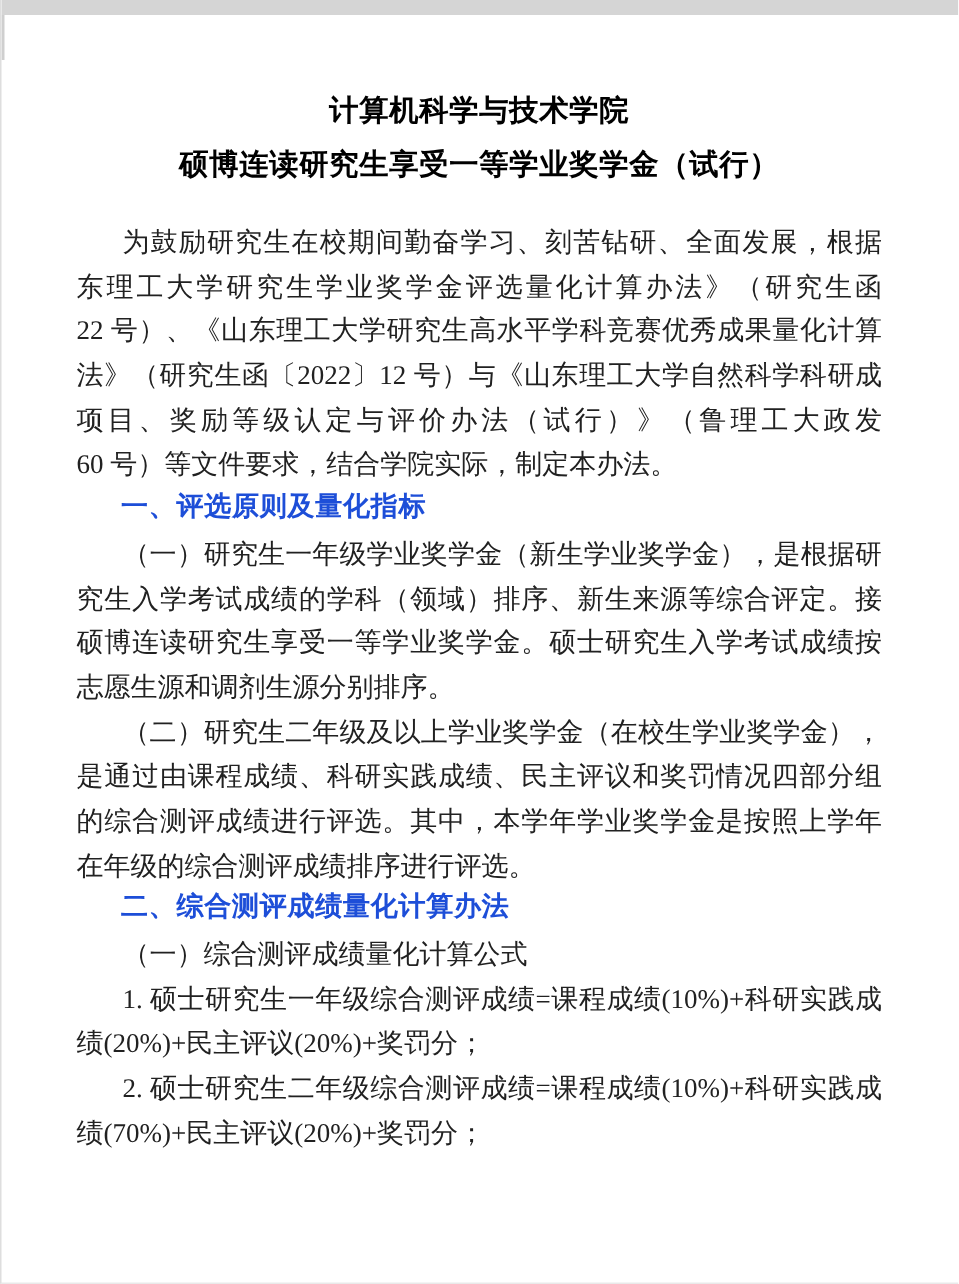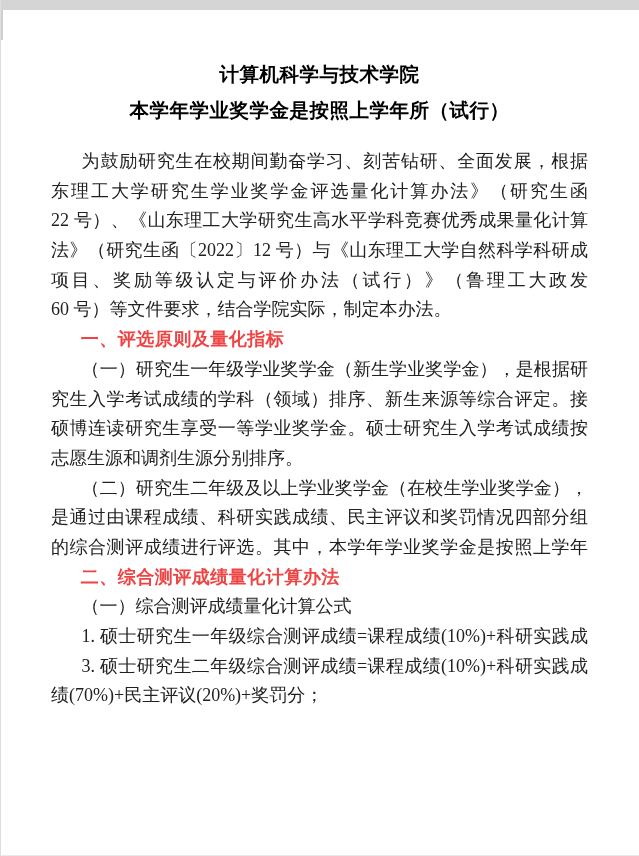--- a/index.html
+++ b/index.html
@@ -59,55 +59,57 @@
     white-space: normal;
     text-align: justify;
     text-align-last: justify;
     text-justify: inter-character;
     overflow: hidden;
   }
   .indent {
     text-indent: 1.7em;
   }
   .heading {
-    font-family: Liberation Serif, serif;
+    font-family: Liberation Mono, monospace;
     font-weight: bold;
-    color: #ef4444;
+    color: #1d4ed8;
     text-indent: 1.65em;
     letter-spacing: 0.5px;
   }
 </style>
 </head>
 <body>
 
 <div class="page">
   <div class="top-band"></div>
   <div class="left-notch"></div>
 
   <div class="doc">
     <div class="titles">
       <div class="title-line">计算机科学与技术学院</div>
-      <div class="title-line">本学年学业奖学金是按照上学年所（试行）</div>
+      <div class="title-line">硕博连读研究生享受一等学业奖学金（试行）</div>
     </div>
 
     <div class="body-text">
       <div class="line indent fill">为鼓励研究生在校期间勤奋学习、刻苦钻研、全面发展，根据《山</div>
       <div class="line fill">东理工大学研究生学业奖学金评选量化计算办法》（研究生函〔2018〕</div>
       <div class="line fill">22 号）、《山东理工大学研究生高水平学科竞赛优秀成果量化计算办</div>
       <div class="line fill">法》（研究生函〔2022〕12 号）与《山东理工大学自然科学科研成果、</div>
       <div class="line fill">项目、奖励等级认定与评价办法（试行）》（鲁理工大政发〔2022〕</div>
       <div class="line">60 号）等文件要求，结合学院实际，制定本办法。</div>
       <div class="line heading">一、评选原则及量化指标</div>
       <div class="line indent fill">（一）研究生一年级学业奖学金（新生学业奖学金），是根据研</div>
       <div class="line fill">究生入学考试成绩的学科（领域）排序、新生来源等综合评定。接收</div>
       <div class="line fill">硕博连读研究生享受一等学业奖学金。硕士研究生入学考试成绩按一</div>
       <div class="line">志愿生源和调剂生源分别排序。</div>
       <div class="line indent fill">（二）研究生二年级及以上学业奖学金（在校生学业奖学金），</div>
       <div class="line fill">是通过由课程成绩、科研实践成绩、民主评议和奖罚情况四部分组成</div>
       <div class="line fill">的综合测评成绩进行评选。其中，本学年学业奖学金是按照上学年所</div>
+      <div class="line">在年级的综合测评成绩排序进行评选。</div>
       <div class="line heading">二、综合测评成绩量化计算办法</div>
       <div class="line indent">（一）综合测评成绩量化计算公式</div>
       <div class="line indent fill">1. 硕士研究生一年级综合测评成绩=课程成绩(10%)+科研实践成</div>
-      <div class="line indent fill">3. 硕士研究生二年级综合测评成绩=课程成绩(10%)+科研实践成</div>
+      <div class="line">绩(20%)+民主评议(20%)+奖罚分；</div>
+      <div class="line indent fill">2. 硕士研究生二年级综合测评成绩=课程成绩(10%)+科研实践成</div>
       <div class="line">绩(70%)+民主评议(20%)+奖罚分；</div>
     </div>
   </div>
 </div>
 
 </body></html>

